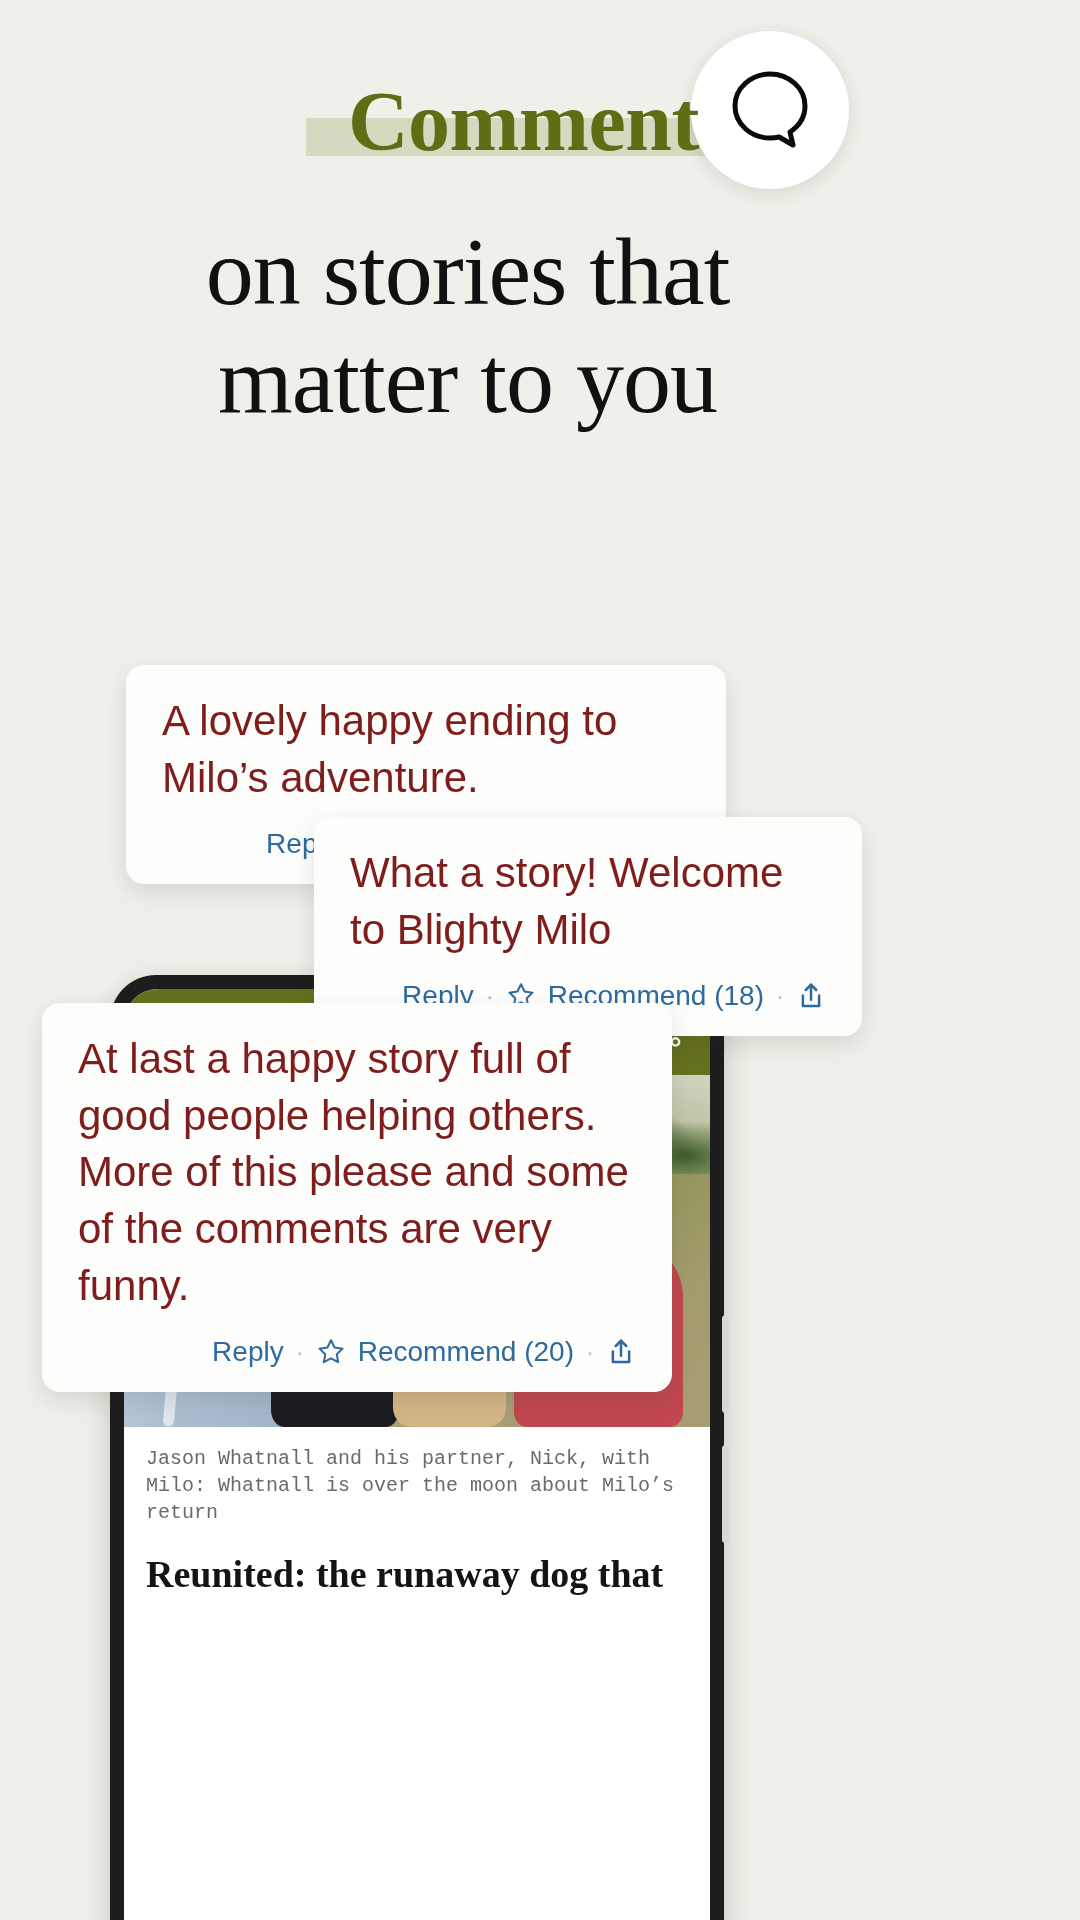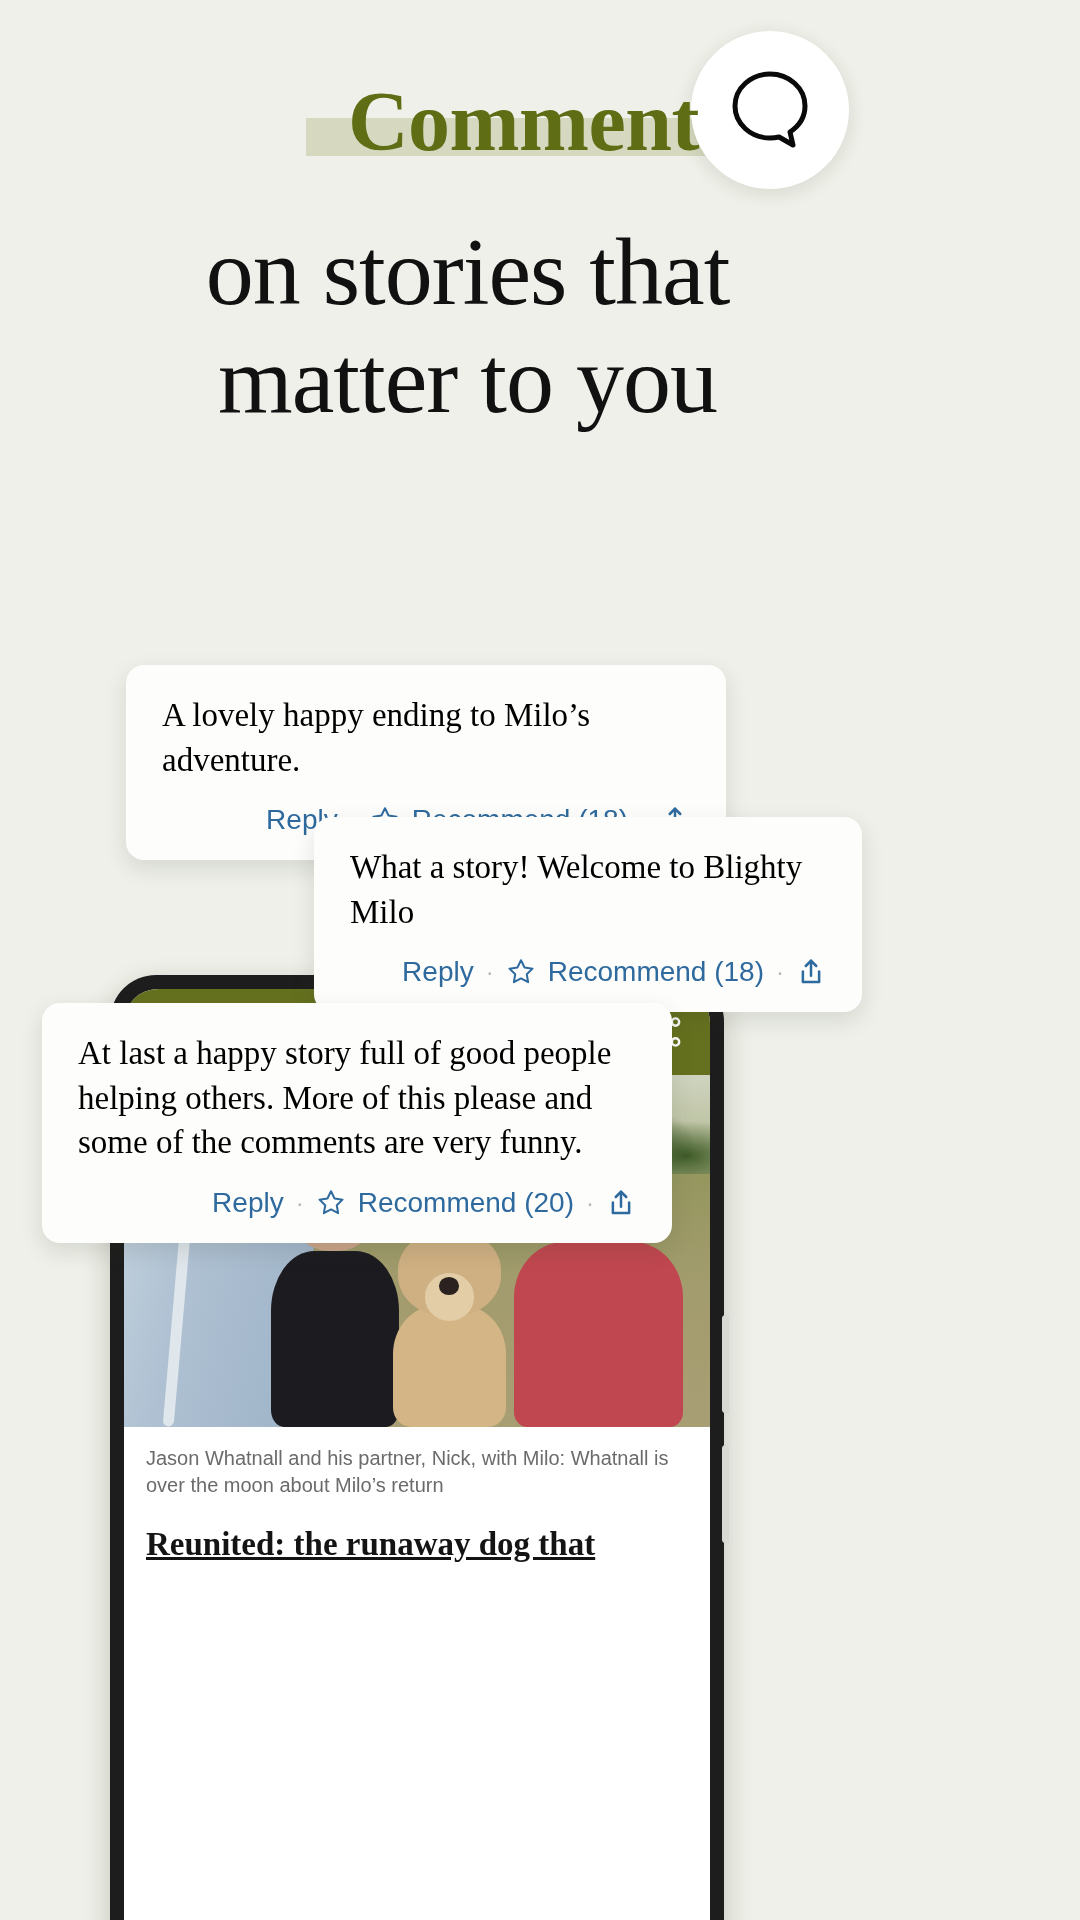--- a/index.html
+++ b/index.html
@@ -95,24 +95,24 @@
     box-shadow: 0 8px 22px rgba(50,55,35,0.13);
     padding: 28px 36px 24px 36px;
     z-index: 6;
   }
 
   .card-1 { left: 126px; top: 665px; width: 600px; }
   .card-2 { left: 314px; top: 817px; width: 548px; }
   .card-3 { left: 42px;  top: 1003px; width: 630px; }
 
   .card-text {
-    font-family: Liberation Serif, serif;
-    font-size: 33px;
+    font-family: Liberation Sans, sans-serif;
+    font-size: 42px;
     line-height: 1.35;
-    color: #000000;
+    color: #7f1d1d;
     margin-bottom: 22px;
   }
 
   .card-actions {
     display: flex;
     align-items: center;
     font-family: "Liberation Sans", sans-serif;
     font-size: 28px;
     color: #2e6a9e;
     white-space: nowrap;
@@ -274,34 +274,33 @@
     position: absolute; left: 42%; top: 24%; width: 16%; height: 9%;
     background: #2b2220; border-radius: 50%;
   }
   .ph-dog-body {
     position: absolute; left: 4%; bottom: 0; width: 92%; height: 62%;
     background: #d4b586; border-radius: 40% 40% 16% 16%;
   }
 
   .photo-caption {
     padding: 18px 22px 12px 22px;
-    font-family: Liberation Sans, sans-serif;
+    font-family: Liberation Mono, monospace;
     font-size: 20px;
     line-height: 1.35;
     color: #6b6b6b;
   }
 
   .article-headline {
     padding: 14px 22px 0 22px;
     font-family: "Liberation Serif", serif;
     font-weight: bold;
-    font-size: 33px;
+    font-size: 38px;
     line-height: 1.2;
     color: #141414;
-    text-decoration: underline;
   }
 
   
   .phone-btn {
     position: absolute;
     right: -5px;
     width: 7px;
     background: #d7d9d2;
     border-radius: 4px;
   }

